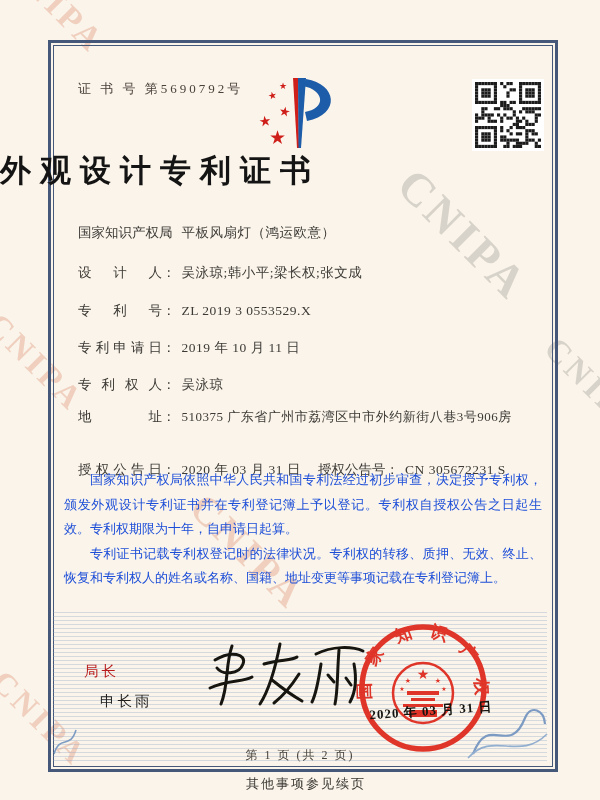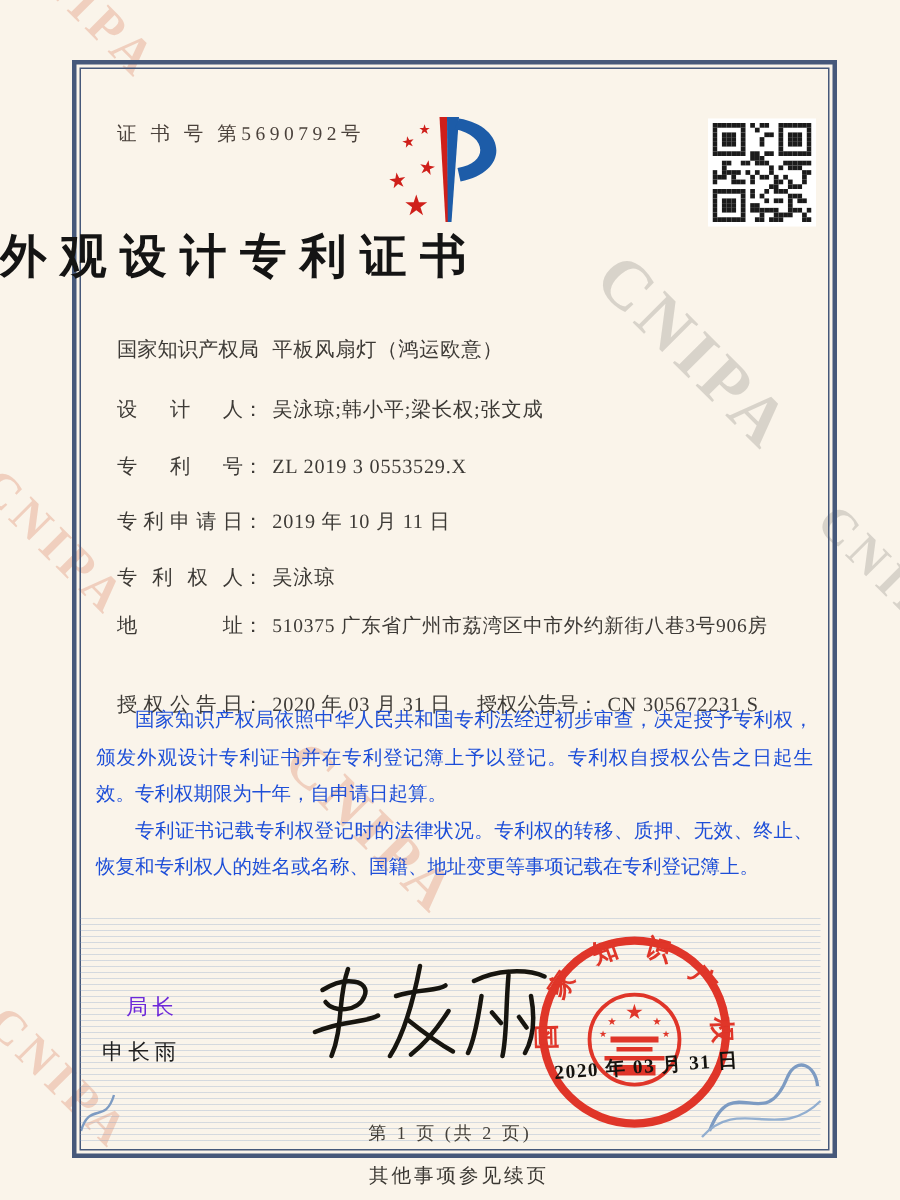--- a/index.html
+++ b/index.html
@@ -33,22 +33,22 @@
   .flabel{display:inline-block;width:84px;text-align:justify;text-align-last:justify;vertical-align:top;}
   .flabel2{display:inline-block;vertical-align:top;}
   .fcolon{display:inline-block;margin-right:6px;}
   .fvalue{letter-spacing:0.5px;}
   .fpair2{position:absolute;left:240px;top:0;}
   
   .paras{position:absolute;left:64px;right:58px;top:468px;font-size:13px;line-height:24.5px;
          text-align:justify;color:#1d4ed8;}
   .paras p{margin:0;text-indent:2em;}
   
-  .sig-role{position:absolute;left:84px;top:662px;font-size:14.5px;letter-spacing:3px;color:#6d28d9;}
-  .sig-name{position:absolute;left:68px;top:692px;font-size:14.5px;letter-spacing:3px;color:#1f1f1f;}
+  .sig-role{position:absolute;left:84px;top:662px;font-size:14.5px;letter-spacing:3px;color:#b91c1c;}
+  .sig-name{position:absolute;left:100px;top:692px;font-size:14.5px;letter-spacing:3px;color:#1f1f1f;}
   .sig-script{position:absolute;left:202px;top:630px;width:168px;height:86px;}
   .seal{position:absolute;left:356px;top:621px;width:134px;height:134px;opacity:.92;
         mix-blend-mode:multiply;}
   .seal-date{position:absolute;left:363px;top:702px;width:136px;text-align:center;font-size:13px;
              font-weight:bold;color:#15130f;transform:rotate(-4deg);z-index:3;letter-spacing:1px;}
   .pageno{position:absolute;left:0;right:0;top:747px;text-align:center;font-size:12px;
           letter-spacing:2px;color:#44403a;}
   .contnote{position:absolute;left:12px;right:0;top:775px;text-align:center;font-size:13px;
             letter-spacing:2px;color:#3a3732;}
   .orn{position:absolute;}

